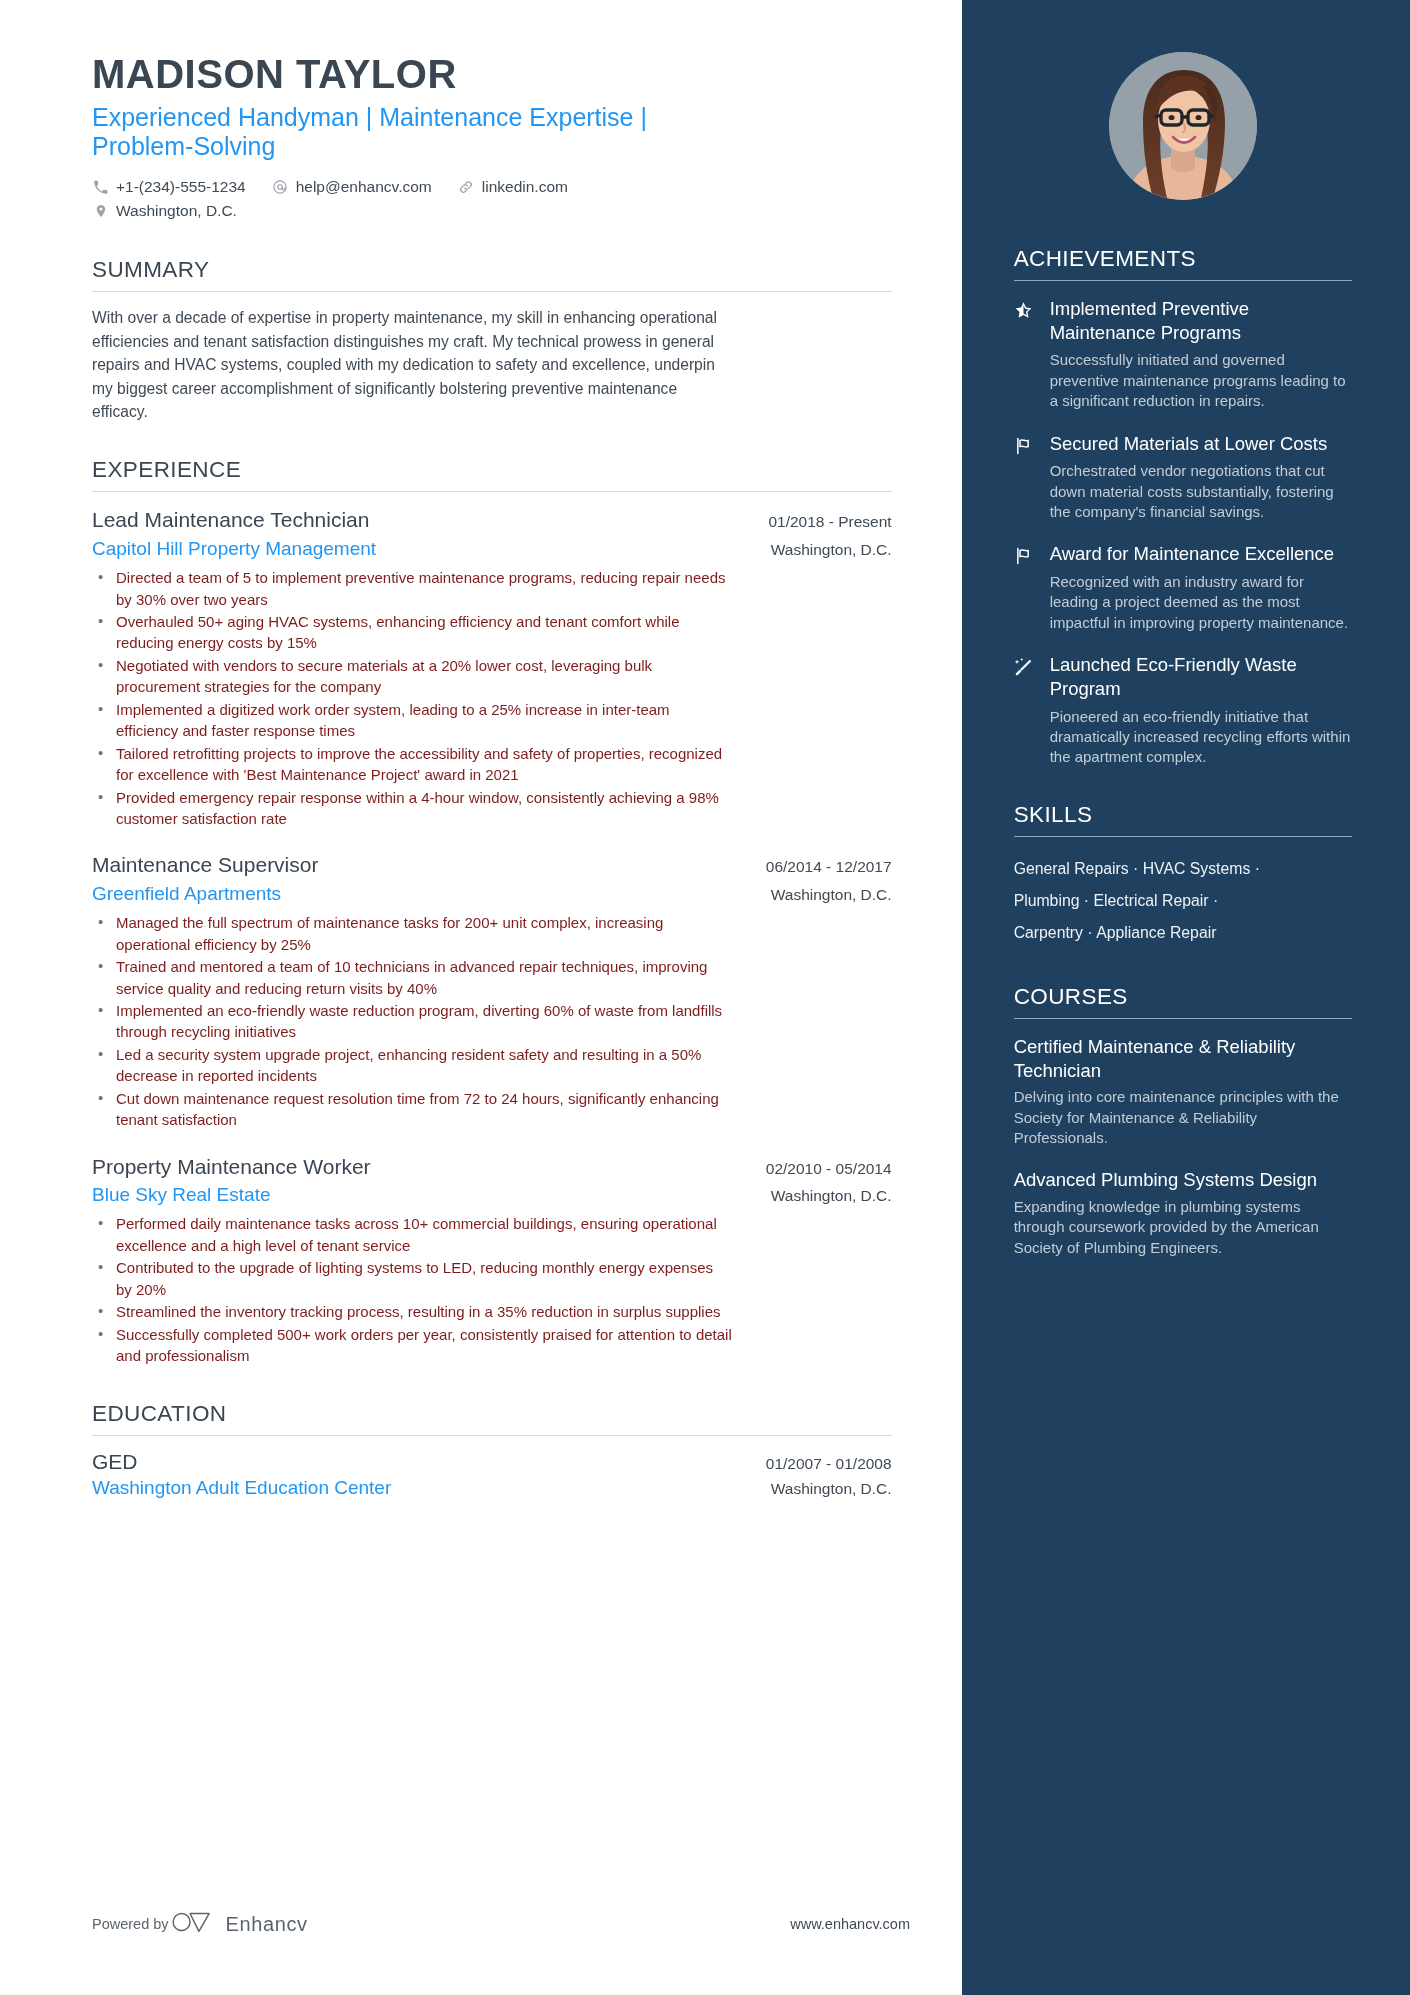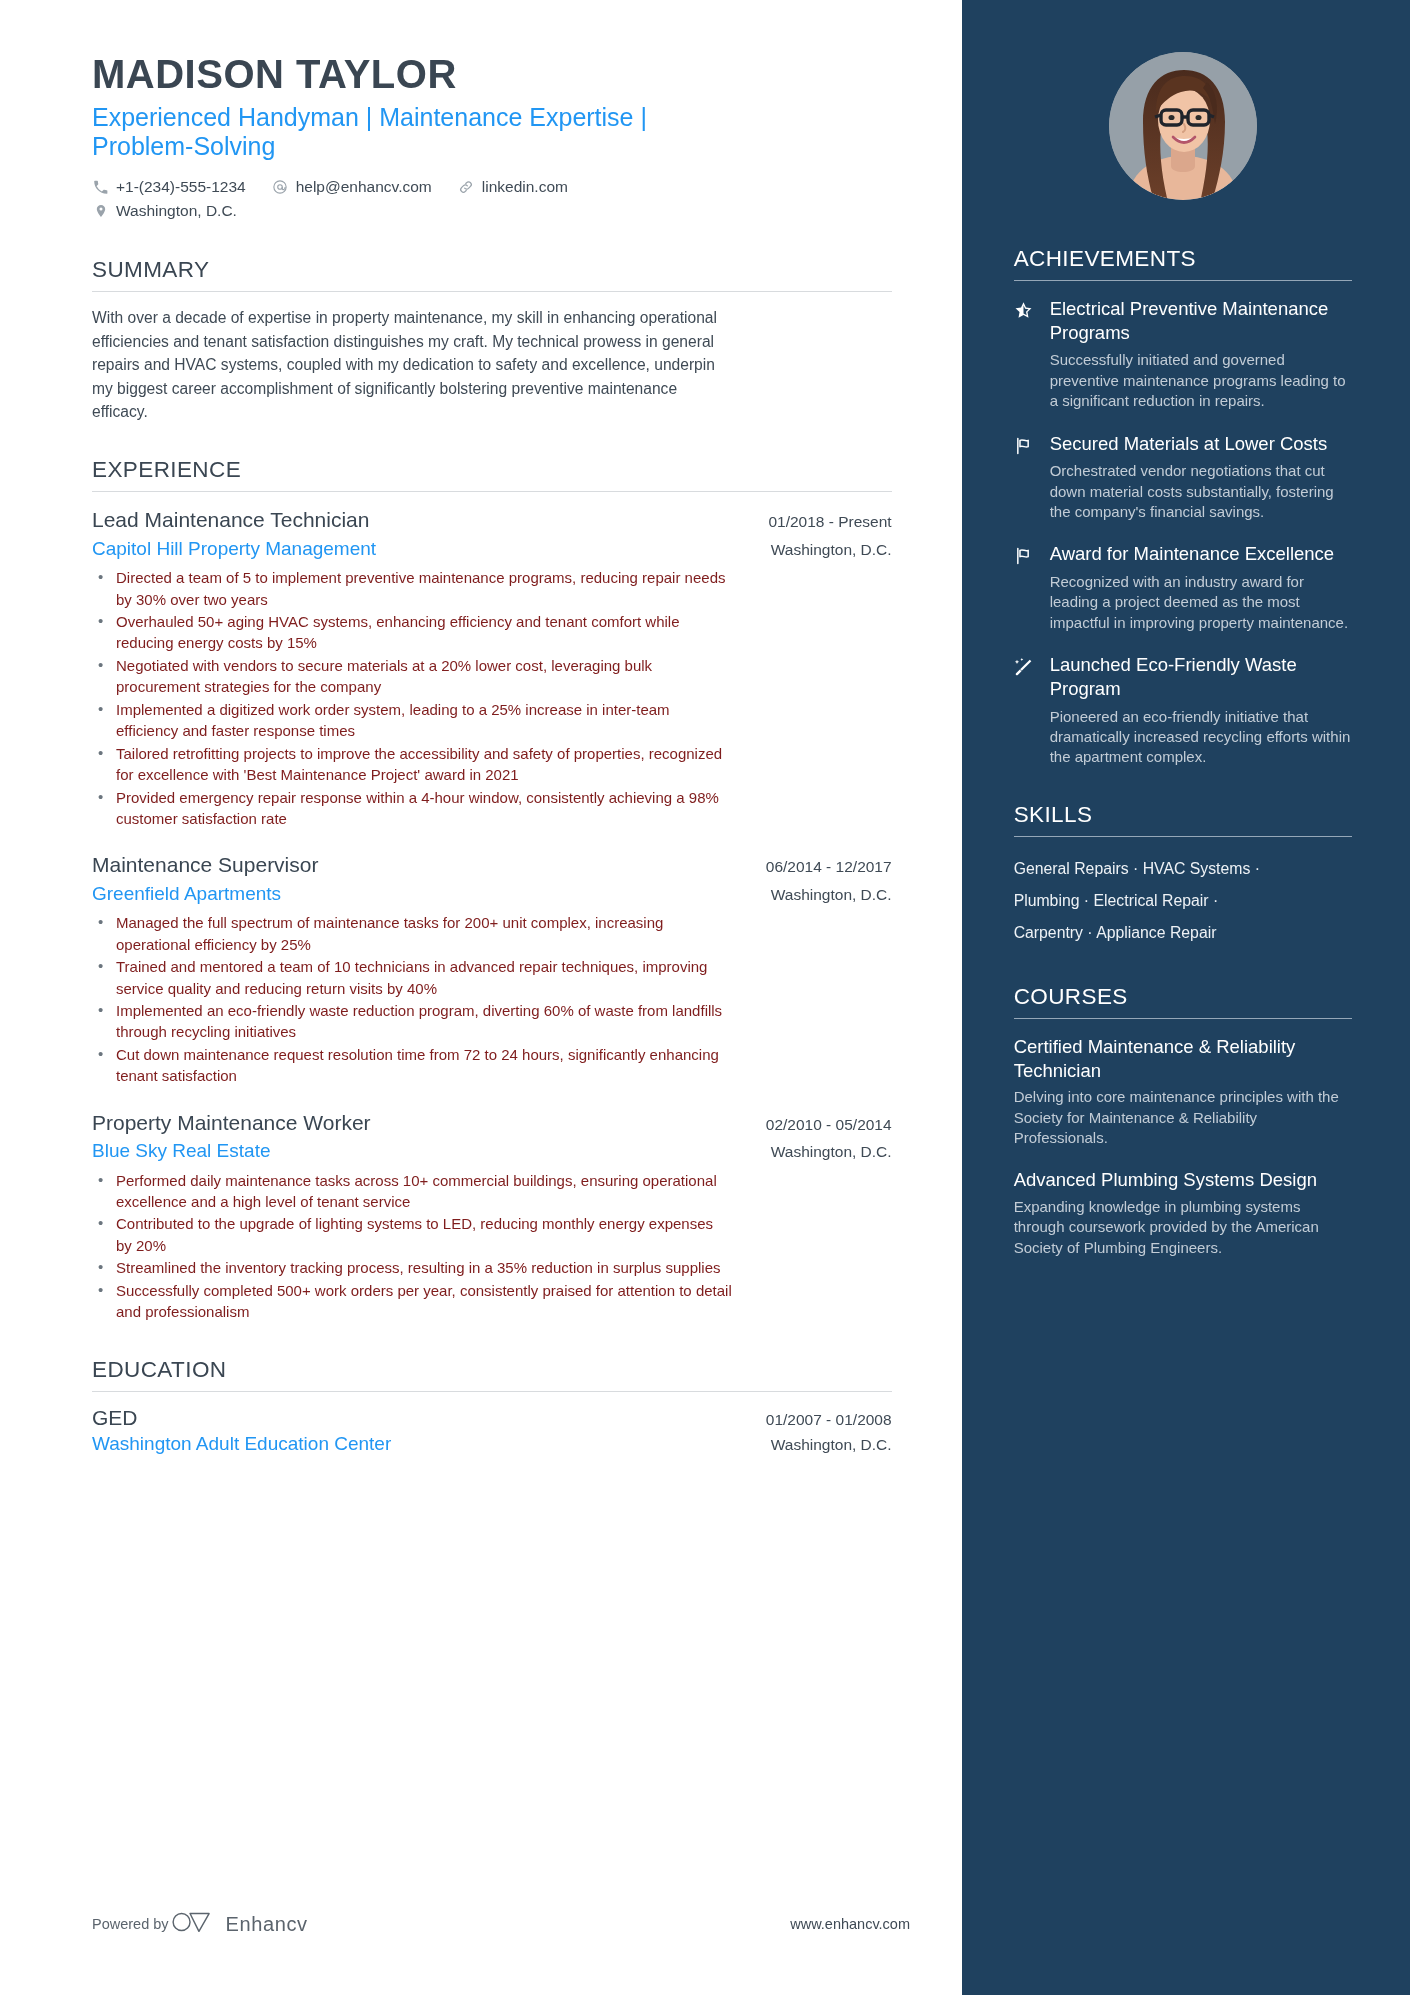--- a/index.html
+++ b/index.html
@@ -355,20 +355,21 @@
               <div class="job-date">06/2014 - 12/2017</div>
             </div>
             <div class="job-row">
               <div class="job-company">Greenfield Apartments</div>
               <div class="job-loc">Washington, D.C.</div>
             </div>
             <ul class="bullets">
               <li>Managed the full spectrum of maintenance tasks for 200+ unit complex, increasing operational efficiency by 25%</li>
               <li>Trained and mentored a team of 10 technicians in advanced repair techniques, improving service quality and reducing return visits by 40%</li>
               <li>Implemented an eco-friendly waste reduction program, diverting 60% of waste from landfills through recycling initiatives</li>
+              <li>Led a security system upgrade project, enhancing resident safety and resulting in a 50% decrease in reported incidents</li>
               <li>Cut down maintenance request resolution time from 72 to 24 hours, significantly enhancing tenant satisfaction</li>
             </ul>
           </div>
           <div class="job">
             <div class="job-row">
               <div class="job-title">Property Maintenance Worker</div>
               <div class="job-date">02/2010 - 05/2014</div>
             </div>
             <div class="job-row">
               <div class="job-company">Blue Sky Real Estate</div>
@@ -471,21 +472,21 @@
       <div class="side-rule"></div>
       <div id="achievements-list">
           <div>
             <div class="ach">
               <div class="ach-icon">
                 <svg width="19" height="19" viewBox="0 0 24 24" fill="currentColor">
                   <path d="M12 1.6l3.1 6.6 7 .9-5.1 4.9 1.3 7.1L12 17.7 5.7 21.1 7 14 1.9 9.1l7-.9L12 1.6zm0 3.9v10.4l4 2.2-.8-4.5 3.2-3.1-4.4-.6L12 5.5z"></path>
                 </svg>
               </div>
               <div class="ach-body">
-                <div class="ach-title">Electrical Preventive Maintenance Programs</div>
+                <div class="ach-title">Implemented Preventive Maintenance Programs</div>
                 <div class="ach-desc" style="padding-left: 0px;">Successfully initiated and governed preventive maintenance programs leading to a significant reduction in repairs.</div>
               </div>
             </div>
           </div>
           <div>
             <div class="ach">
               <div class="ach-icon">
                 <svg width="20" height="20" viewBox="0 0 24 24" fill="none" stroke="currentColor" stroke-width="1.8" stroke-linecap="round" stroke-linejoin="round">
                   <path d="M4.6 3v18"></path>
                   <path d="M7.2 5.2c3.4-1.8 6.4 1.6 9.8 0v7.6c-3.4 1.6-6.4-1.8-9.8 0V5.2z"></path>

